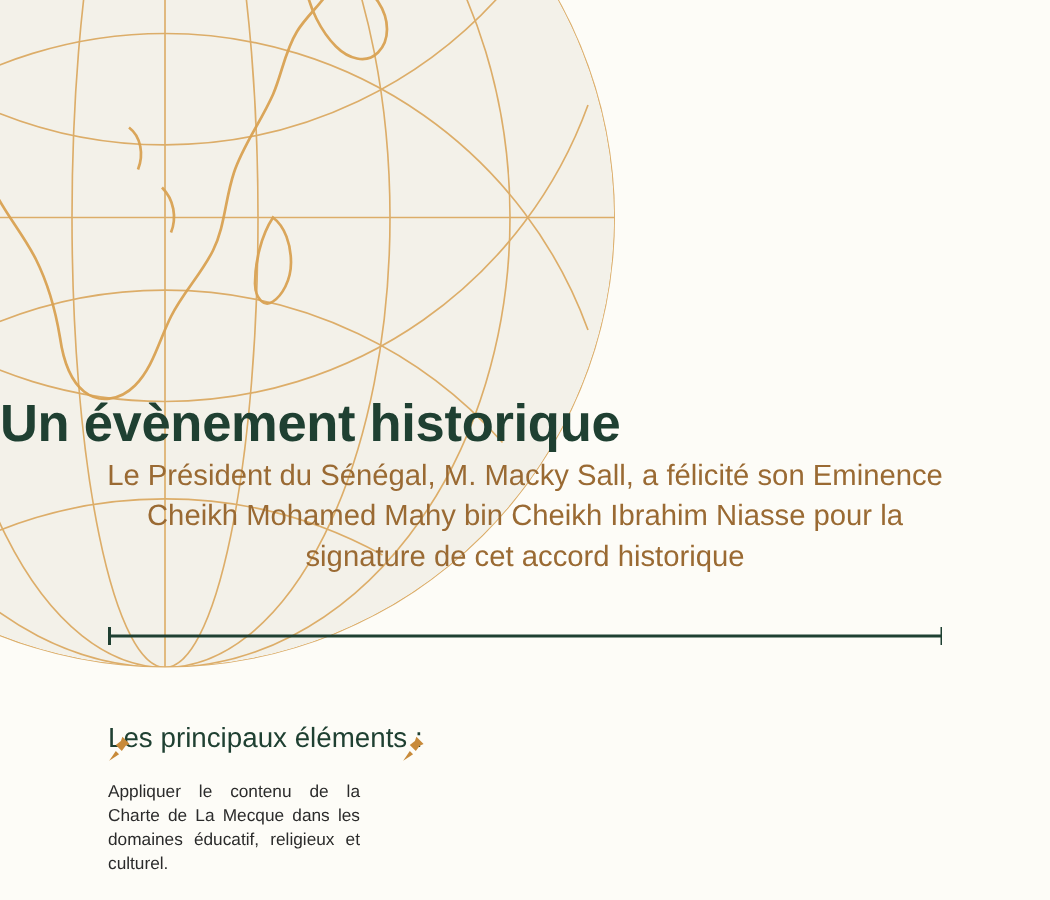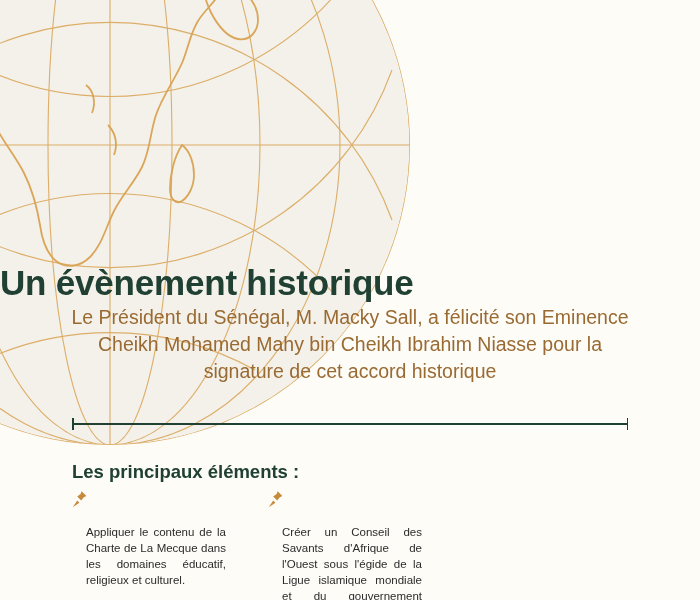--- a/index.html
+++ b/index.html
@@ -79,24 +79,24 @@
     top: 0;
     width: 1.5px;
     height: 12px;
     background: #1f4032;
   }
   .divider .cap.left { left: 0; }
   .divider .cap.right { right: 0; }
 
   .section-title {
     position: absolute;
-    top: 446px;
+    top: 466px;
     left: 72px;
     font-size: 18.5px;
-    font-weight: bold;
+    font-weight: normal;
     color: #1f4032;
   }
 
   
   .columns {
     position: absolute;
     top: 490px;
     left: 72px;
     width: 556px;
     display: flex;
@@ -105,21 +105,21 @@
   .col {
     width: 168px;
   }
   .col .bullet-icon {
     display: block;
     height: 20px;
     margin-bottom: 10px;
   }
   .col .bullet-icon svg { display: block; }
   .col p {
-    margin: 14px;
+    margin: 0;
     font-size: 11.5px;
     line-height: 16px;
     color: #2b2b2b;
     text-align: justify;
   }
 </style>
 </head>
 <body>
 
 <div class="globe-wrap">
@@ -198,17 +198,16 @@
     </div>
 
 
     <div class="col">
       <span class="bullet-icon">
         <svg width="16" height="18" viewBox="0 0 16 18" aria-hidden="true">
           <path d="M9.6 1.2 L14.4 6 L11.8 7.2 L9.2 10.6 L5.2 6.6 L8.6 4 Z" fill="#c88a3a"></path>
           <path d="M5.2 10.6 L0.8 17.2 L7.4 12.8 Z" fill="#c88a3a"></path>
         </svg>
       </span>
-      <p>Créer un Conseil des Savants d'Afrique de l'Ouest sous l'égide de la Ligue islamique mondiale et du gouvernement sénégalais</p>
     </div>
 
   </div>
 </div>
 
 </body></html>

